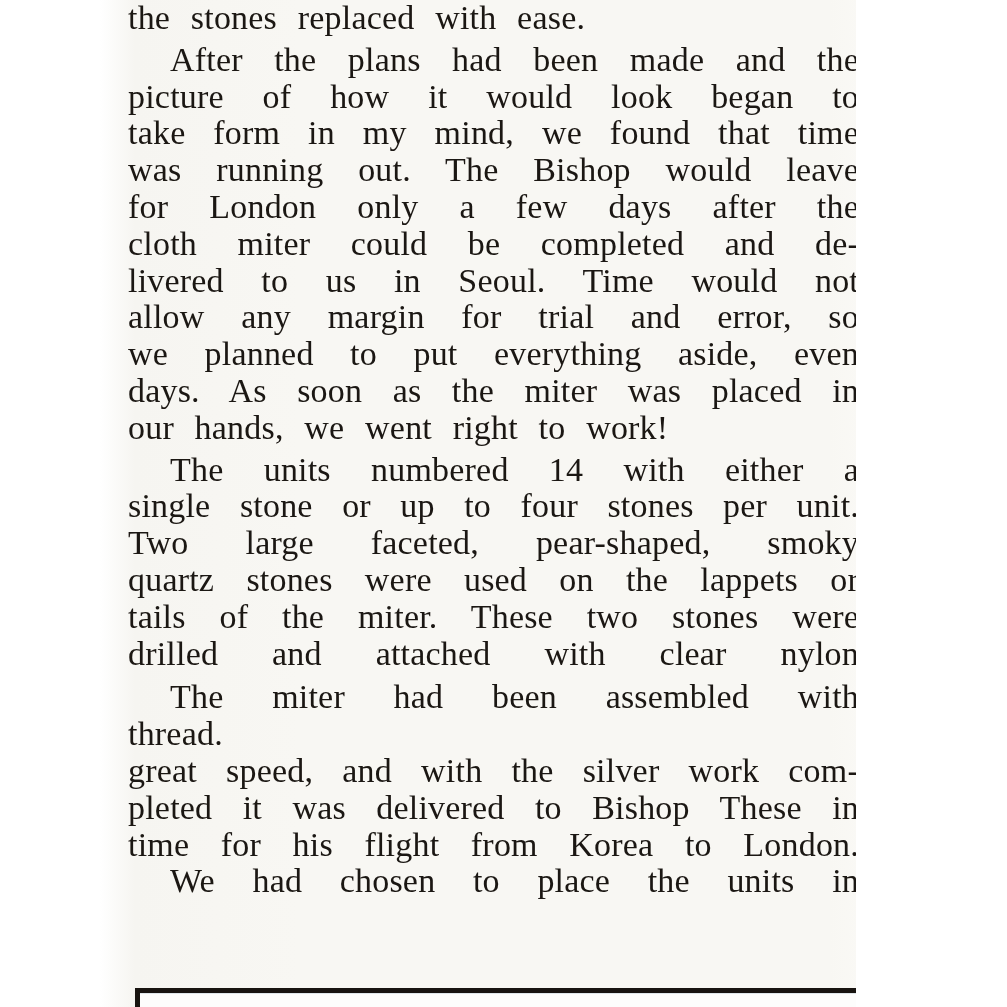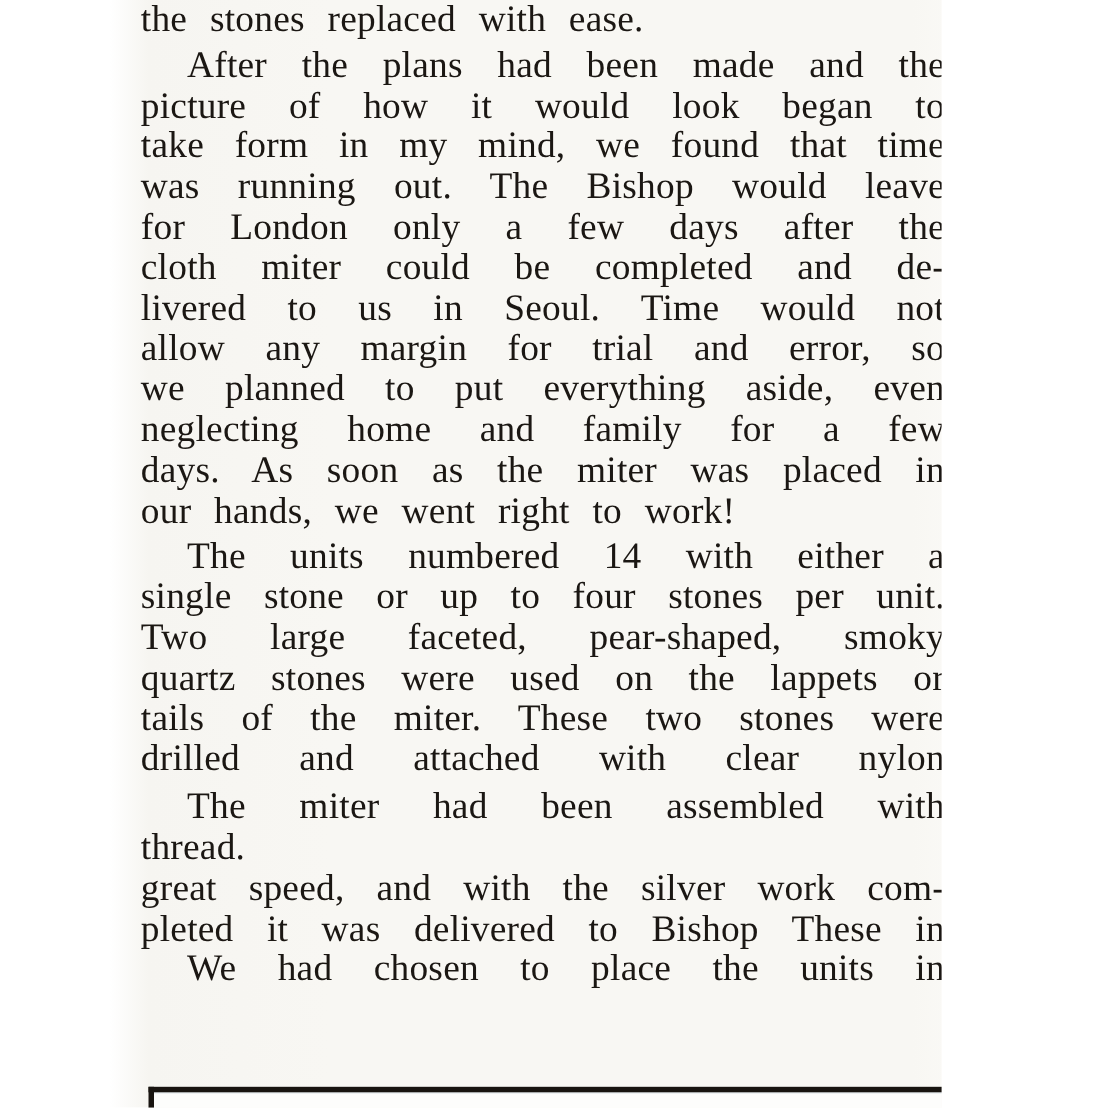--- a/index.html
+++ b/index.html
@@ -86,33 +86,33 @@
     <div class="ln fl">the stones replaced with ease.</div>
     <div class="ln j in p5">After the plans had been made and the</div>
     <div class="ln j">picture of how it would look began to</div>
     <div class="ln j">take form in my mind, we found that time</div>
     <div class="ln j">was running out. The Bishop would leave</div>
     <div class="ln j">for London only a few days after the</div>
     <div class="ln j">cloth miter could be completed and de-</div>
     <div class="ln j">livered to us in Seoul. Time would not</div>
     <div class="ln j">allow any margin for trial and error, so</div>
     <div class="ln j">we planned to put everything aside, even</div>
-    <div class="ln j">neglecting home and family for a few</div>
     <div class="ln j">days. As soon as the miter was placed in</div>
     <div class="ln fl">our hands, we went right to work!</div>
     <div class="ln j in p5">The units numbered 14 with either a</div>
     <div class="ln j">single stone or up to four stones per unit.</div>
     <div class="ln j">Two large faceted, pear-shaped, smoky</div>
     <div class="ln j">quartz stones were used on the lappets or</div>
     <div class="ln j">tails of the miter. These two stones were</div>
     <div class="ln j">drilled and attached with clear nylon</div>
     <div class="ln j in p7">The miter had been assembled with</div>
     <div class="ln fl">thread.</div>
     <div class="ln j">great speed, and with the silver work com-</div>
     <div class="ln j">pleted it was delivered to Bishop These in</div>
+    <div class="ln j">time for his flight from Korea to London.</div>
     <div class="ln j in">We had chosen to place the units in</div>
   </div>
 
   <div class="ad-box"></div>
 
   <div class="page-edge-line"></div>
   <div class="right-strip"></div>
 </div>
 
 </body></html>

